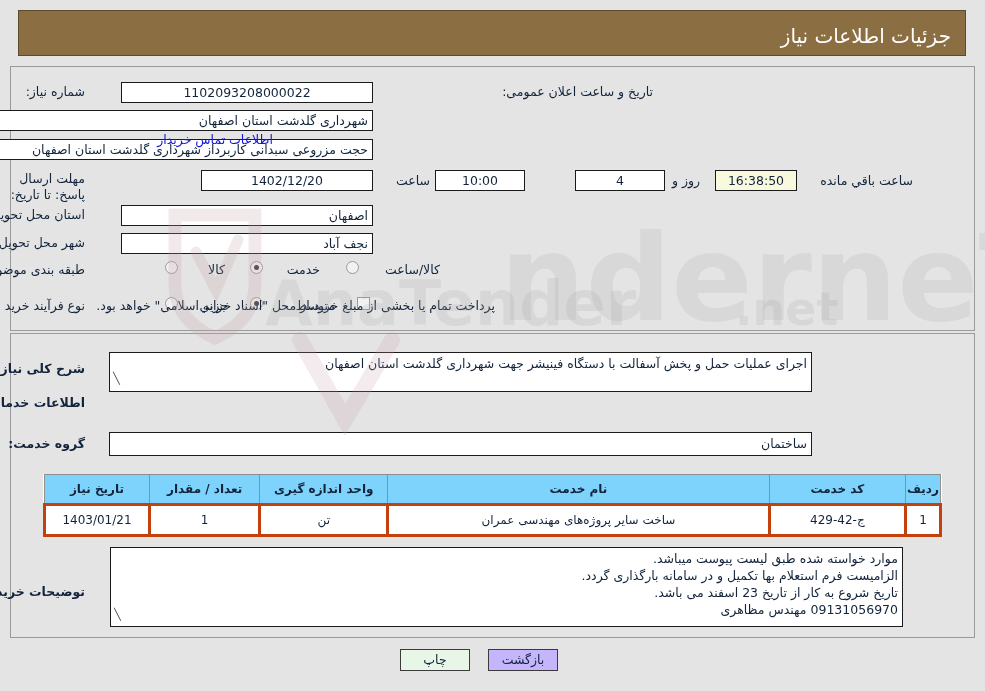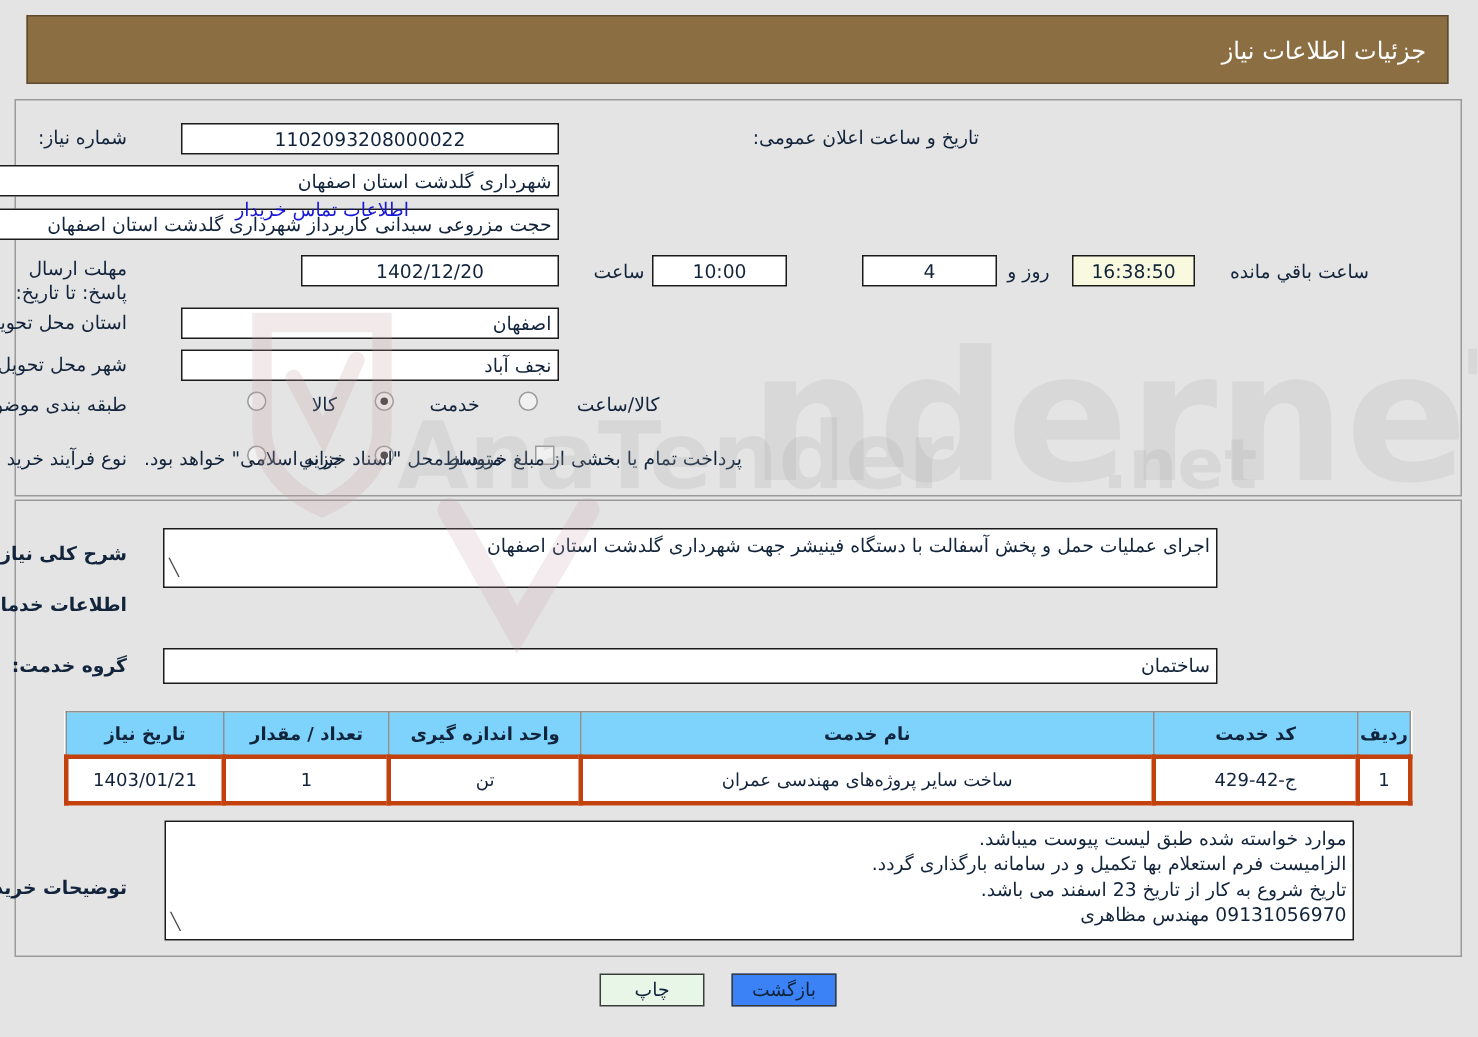--- a/index.html
+++ b/index.html
@@ -32,21 +32,21 @@
     left: 18px; top: 10px;
     width: 948px; height: 46px;
     background: #8b6f43;
     border: 1px solid #5d4a2c;
     box-sizing: border-box;
   }
   .page-header .title {
     position: absolute;
     right: 14px; top: 13px;
     color: #ffffff;
-    font-size: 16px;
+    font-size: 20px;
     letter-spacing: .2px;
   }
 
   
   .panel {
     position: absolute;
     box-sizing: border-box;
     border-top: 1px solid #9a9a9a;
     border-bottom: 1px solid #9a9a9a;
   }
@@ -179,21 +179,21 @@
     font-family: "DejaVu Sans", "Liberation Sans", sans-serif;
     font-size: 12.5px;
     color: #12243b;
     border: 1px solid #3b3b3b;
     cursor: pointer;
     text-align: center;
     line-height: 20px;
     padding: 0;
   }
   .btn-print  { background: #e8f6e8; text-align: center; }
-  .btn-back   { background: #3b82f6; }
+  .btn-back   { background: #c4b5fd; }
 </style>
 </head>
 <body>
 
 <div id="page">
 
   <svg class="watermark" viewBox="0 0 985 691">
     <g opacity="0.22">
       <path d="M175 215 L175 285 Q175 320 215 338 Q255 320 255 285 L255 215 Z" fill="none" stroke="#c8a0a8" stroke-width="13"></path>
       <path d="M196 252 L216 290 L238 240" fill="none" stroke="#c8a0a8" stroke-width="11" stroke-linecap="round"></path>

